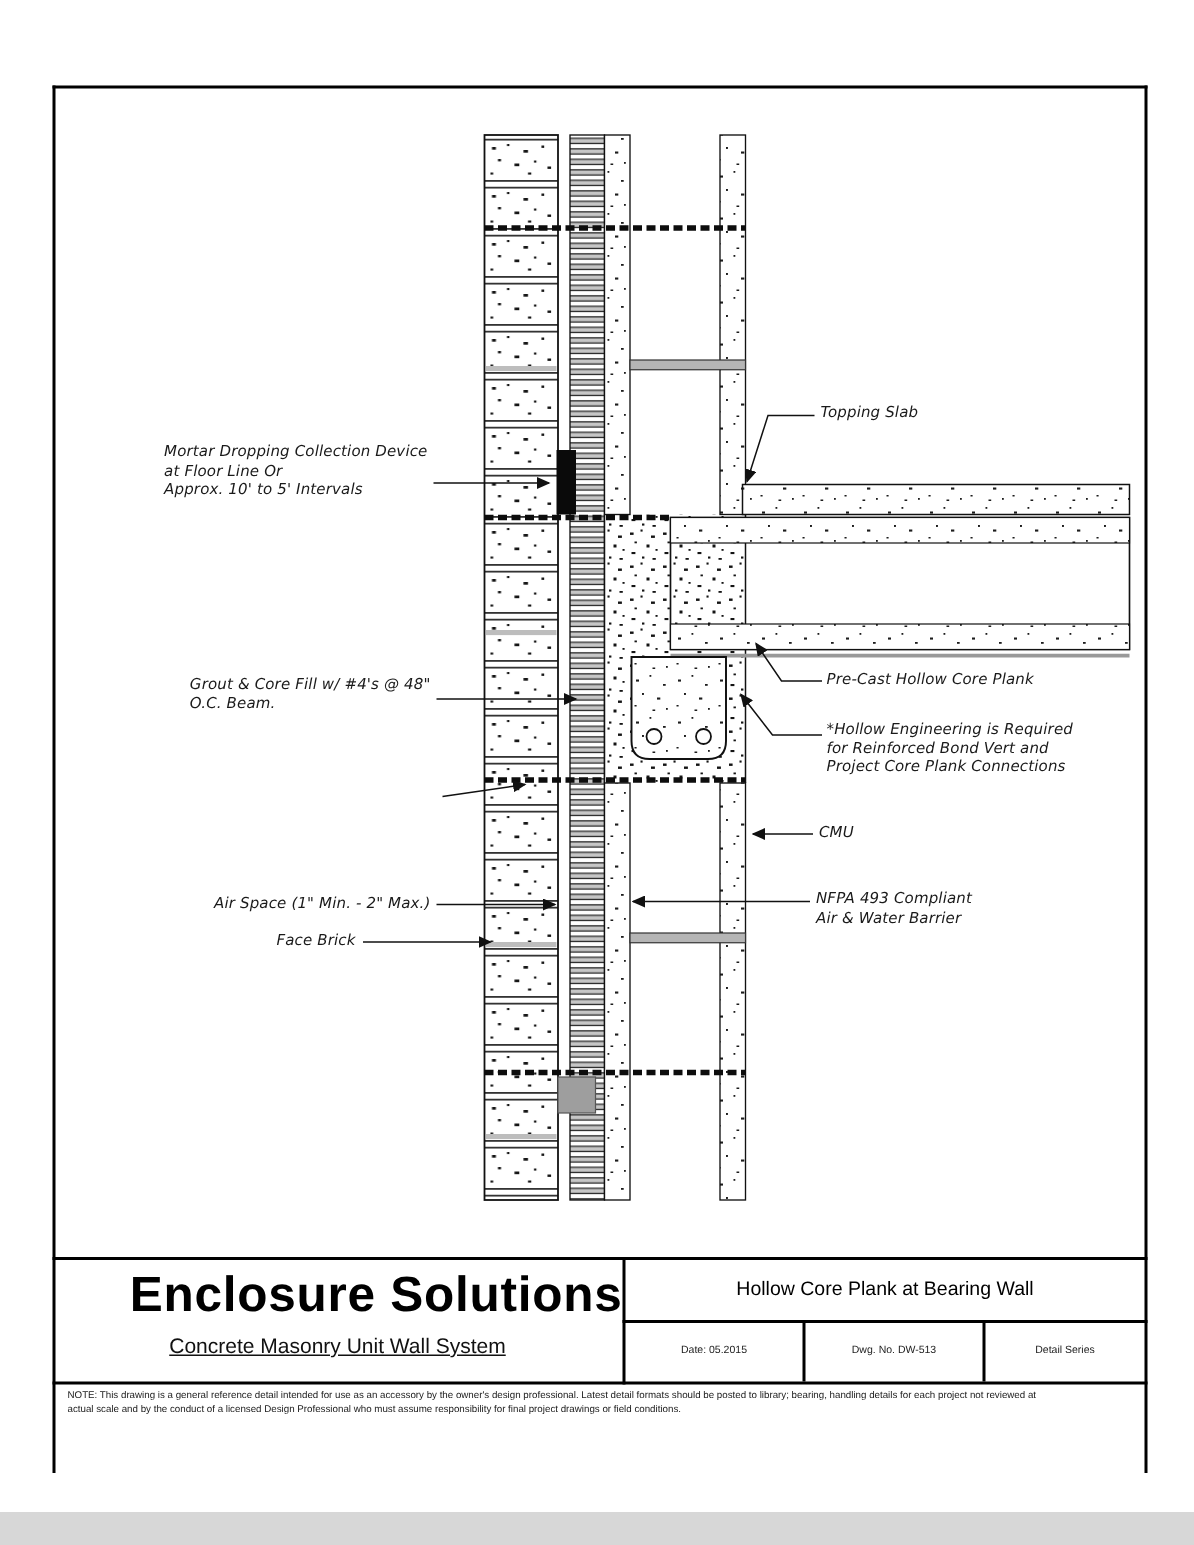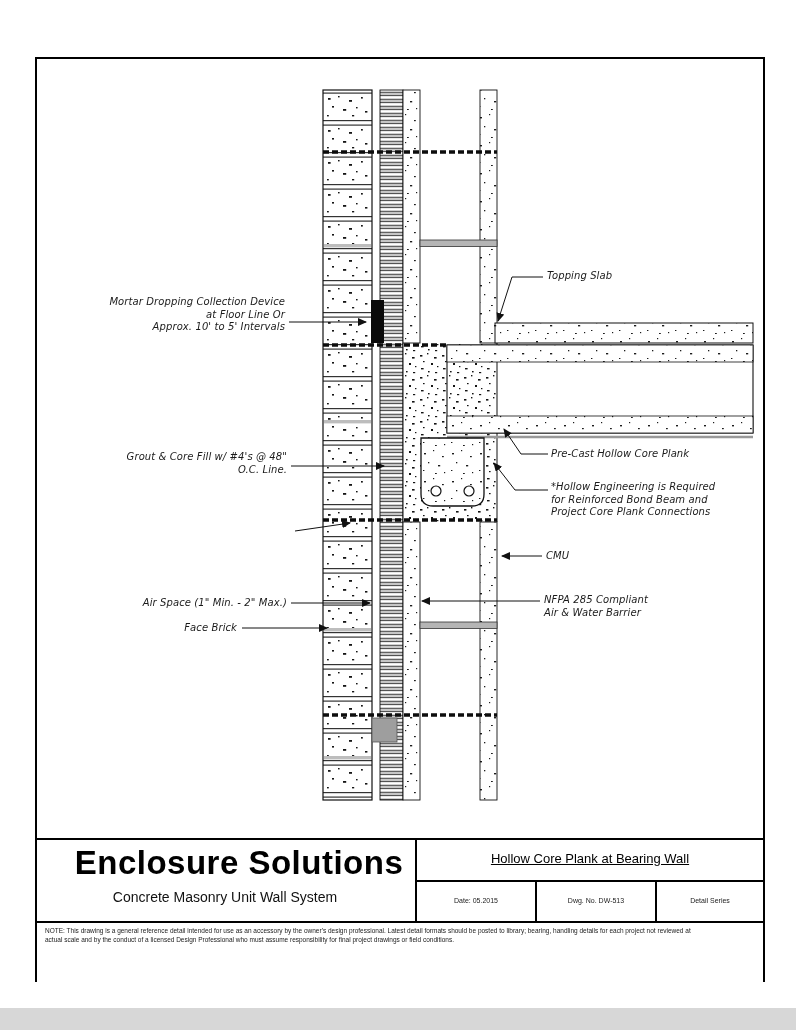--- a/index.html
+++ b/index.html
@@ -5,30 +5,30 @@
   html,body{margin:0;padding:0;background:#fff;}
   #stage{position:relative;width:796px;height:1030px;background:#fff;overflow:hidden;
          font-family:"Liberation Sans",sans-serif;}
   .abs{position:absolute;}
   
   #frame{left:35px;top:57px;width:730px;height:925px;box-sizing:border-box;
          border:2px solid #000;border-bottom:none;}
   
   .lab{position:absolute;font:italic 10px/1.25 "DejaVu Sans",sans-serif;color:#1a1a1a;
        white-space:nowrap;letter-spacing:.1px;}
-  .lab.r{text-align:right;}
+  .lab.r{}
   
   .tbline{position:absolute;background:#000;}
-  #company{left:35px;top:845px;width:380px;text-align:center;
-           font:bold 33px/1.1 "Liberation Sans",sans-serif;color:#000;letter-spacing:.5px;margin-left:14px;}
+  #company{left:35px;top:845px;width:380px;text-align:right;
+           font:bold 33px/1.1 "Liberation Sans",sans-serif;color:#000;letter-spacing:.5px;}
   #system{left:35px;top:889px;width:380px;text-align:center;
-          font:14px/1.2 "Liberation Sans",sans-serif;color:#111;}
+          font:14px/1.2 "Liberation Sans",sans-serif;color:#111;text-decoration:underline;}
   #sheet-title{left:417px;top:838px;width:346px;height:42px;display:flex;
                align-items:center;justify-content:center;
-               font:13px/1.2 "Liberation Sans",sans-serif;color:#000;text-decoration:underline;}
+               font:13px/1.2 "Liberation Sans",sans-serif;color:#000;}
   .tbcell{position:absolute;top:880px;height:41px;display:flex;align-items:center;
           justify-content:center;font:7px/1.1 "Liberation Sans",sans-serif;color:#222;}
   .note{position:absolute;left:45px;width:710px;font:6.5px/1.15 "Liberation Sans",sans-serif;
         color:#1a1a1a;}
   #footer-strip{left:0;top:1008px;width:796px;height:22px;background:#d7d7d7;}
 </style>
 </head>
 <body>
 
 <div id="stage">
@@ -159,45 +159,45 @@
     </g>
   </svg>
 
   <div class="lab r" style="top:296px;right:511px">
     <div>Mortar Dropping Collection Device</div>
     <div>at Floor Line Or</div>
     <div>Approx. 10' to 5' Intervals</div>
   </div>
   <div class="lab r" style="top:451px;right:509px">
     <div>Grout &amp; Core Fill w/ #4's @ 48"</div>
-    <div>O.C. Line.</div>
+    <div>O.C. Beam.</div>
   </div>
   <div class="lab r" style="top:597px;right:509px">
     <div>Air Space (1" Min. - 2" Max.)</div>
   </div>
   <div class="lab r" style="top:622px;right:559px">
     <div>Face Brick</div>
   </div>
 
   <div class="lab" style="top:270px;left:547px">
     <div>Topping Slab</div>
   </div>
   <div class="lab" style="top:448px;left:551px">
     <div>Pre-Cast Hollow Core Plank</div>
   </div>
   <div class="lab" style="top:481px;left:551px">
     <div>*Hollow Engineering is Required</div>
-    <div>for Reinforced Bond Beam and</div>
+    <div>for Reinforced Bond Vert and</div>
     <div>Project Core Plank Connections</div>
   </div>
   <div class="lab" style="top:550px;left:546px">
     <div>CMU</div>
   </div>
   <div class="lab" style="top:594px;left:544px">
-    <div>NFPA 285 Compliant</div>
+    <div>NFPA 493 Compliant</div>
     <div>Air &amp; Water Barrier</div>
   </div>
 
   <div class="tbline" style="left:35px;top:838px;width:730px;height:2px"></div>
   <div class="abs" id="company">Enclosure Solutions</div>
   <div class="abs" id="system">Concrete Masonry Unit Wall System</div>
   <div class="tbline" style="left:415px;top:838px;width:2px;height:85px"></div>
   <div class="abs" id="sheet-title">Hollow Core Plank at Bearing Wall</div>
   <div class="tbline" style="left:415px;top:880px;width:350px;height:2px"></div>
   <div class="tbline" style="left:535px;top:880px;width:2px;height:41px"></div>

